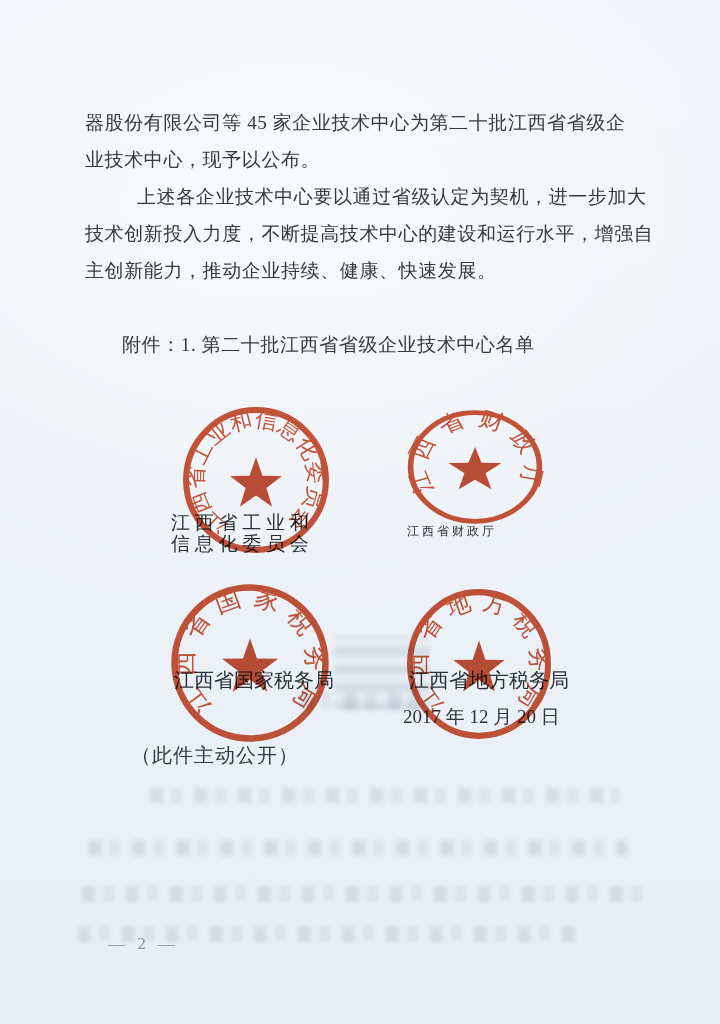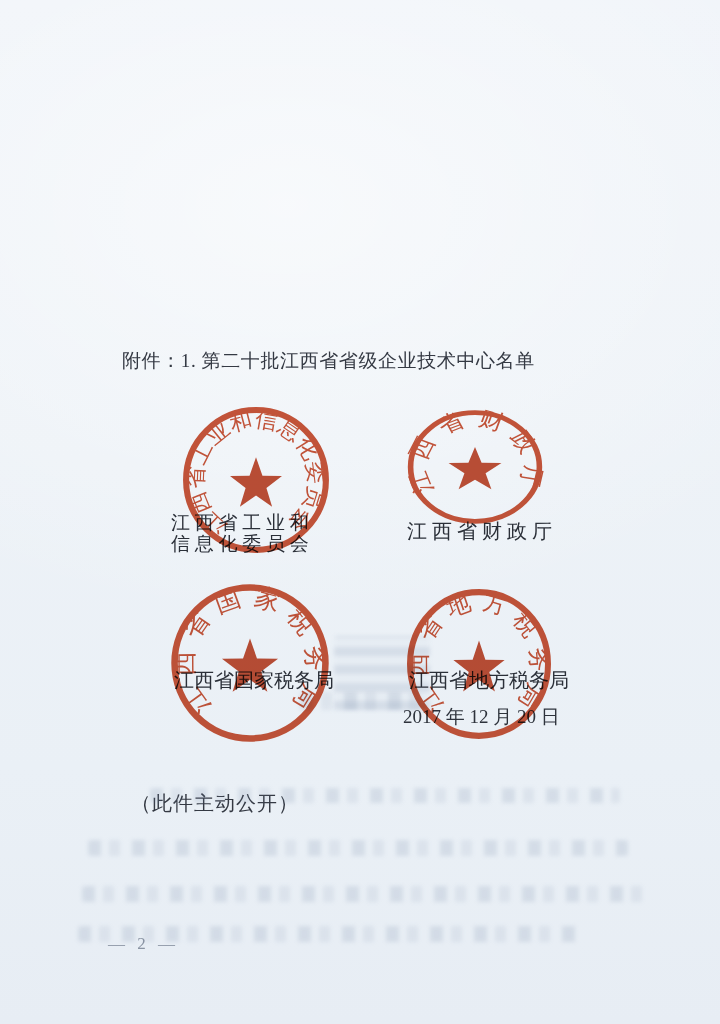--- a/index.html
+++ b/index.html
@@ -15,21 +15,21 @@
       linear-gradient(180deg,#f0f4f9 0%,#edf2f7 45%,#eaf0f6 75%,#e7edf4 100%);
   }
   
   .bodytext{
     position:absolute;left:85px;top:104px;width:556px;
     color:#343943;font-size:19px;letter-spacing:.6px;
   }
   .bodytext .tline{height:37px;line-height:37px;white-space:nowrap;}
   .tline.indent{padding-left:52px;}
   .attach{
-    position:absolute;left:122px;top:342px;width:520px;
+    position:absolute;left:122px;top:326px;width:520px;
     color:#343943;font-size:19px;letter-spacing:.6px;
   }
   .attach .tline{height:37px;line-height:37px;white-space:nowrap;}
   .attach .tline.hang{padding-left:47px;}
   
   .ghost{
     position:absolute;z-index:1;filter:blur(2.2px);opacity:.55;border-radius:3px;
     background:repeating-linear-gradient(90deg,
       rgba(108,128,160,.30) 0 13px, rgba(108,128,160,0) 13px 21px,
       rgba(120,138,168,.22) 21px 32px, rgba(120,138,168,0) 32px 44px);
@@ -40,35 +40,42 @@
   }
   
   .seal{position:absolute;z-index:3;mix-blend-mode:multiply;opacity:.93;}
   .seal svg{display:block;}
   
   .cap{
     position:absolute;z-index:2;color:#2a2f38;white-space:nowrap;
     font-size:19px;line-height:20px;
   }
   .date-line{position:absolute;z-index:2;color:#2e333c;font-size:19px;white-space:nowrap;}
-  .note{position:absolute;color:#343943;font-size:20px;letter-spacing:1px;white-space:nowrap;margin-top:48px;}
+  .note{position:absolute;color:#343943;font-size:20px;letter-spacing:1px;white-space:nowrap;}
   .pagenum{position:absolute;color:#8a94a3;font-size:17px;letter-spacing:4px;white-space:nowrap;}
 </style>
 </head>
 <body>
 
 <div class="page">
 
   <div class="ghost blob" style="left:334px;top:636px;width:96px;height:74px"></div>
   <div class="ghost" style="left:300px;top:692px;width:130px;height:18px"></div>
   <div class="ghost" style="left:150px;top:788px;width:470px;height:15px"></div>
   <div class="ghost" style="left:88px;top:840px;width:540px;height:16px"></div>
   <div class="ghost" style="left:82px;top:886px;width:572px;height:16px"></div>
   <div class="ghost" style="left:78px;top:926px;width:500px;height:16px"></div>
 
+  <div class="bodytext">
+    <div class="tline">器股份有限公司等 45 家企业技术中心为第二十批江西省省级企</div>
+    <div class="tline">业技术中心，现予以公布。</div>
+    <div class="tline indent">上述各企业技术中心要以通过省级认定为契机，进一步加大</div>
+    <div class="tline">技术创新投入力度，不断提高技术中心的建设和运行水平，增强自</div>
+    <div class="tline">主创新能力，推动企业持续、健康、快速发展。</div>
+  </div>
 
   <div class="attach">
     <div class="tline">附件：1. 第二十批江西省省级企业技术中心名单</div>
   </div>
 
   <div class="seal" style="left:180px;top:404px;width:152px;height:152px">
     <svg width="152" height="152" viewBox="0 0 200 200" preserveAspectRatio="none">
       <circle cx="100" cy="100" r="92" fill="none" stroke-width="8" stroke="#c8492b"></circle>
       <path id="arc1" d="M 65 160.6 A 70 70 0 1 1 135 160.6" fill="none"></path>
       <text font-size="29" font-family="'Liberation Serif','DejaVu Serif',serif" fill="#c8492b">
@@ -83,21 +90,21 @@
   <div class="seal" style="left:405px;top:408px;width:140px;height:118px">
     <svg width="140" height="118" viewBox="0 0 200 200" preserveAspectRatio="none">
       <circle cx="100" cy="100" r="92" fill="none" stroke-width="8" stroke="#c8492b"></circle>
       <path id="arc2" d="M 42.7 140.2 A 70 70 0 1 1 157.3 140.2" fill="none"></path>
       <text font-size="36" font-family="'Liberation Serif','DejaVu Serif',serif" fill="#c8492b">
         <textPath href="#arc2" startOffset="2" textLength="292" lengthAdjust="spacing">江西省财政厅</textPath>
       </text>
       <polygon points="100,66 109.4,92.9 137.8,93.4 115.1,110.5 123.4,137.8 100,121.5 76.6,137.8 84.9,110.5 62.2,93.4 90.6,92.9" fill="#bf4226"></polygon>
     </svg>
   </div>
-  <div class="cap" style="left:407px;top:521px;font-size:20px">江 西 省 财 政 厅</div>
+  <div class="cap" style="left:407px;top:521px;font-size:12px">江 西 省 财 政 厅</div>
 
   <div class="seal" style="left:168px;top:581px;width:164px;height:164px">
     <svg width="164" height="164" viewBox="0 0 200 200" preserveAspectRatio="none">
       <circle cx="100" cy="100" r="92" fill="none" stroke-width="8" stroke="#c8492b"></circle>
       <path id="arc3" d="M 55 153.6 A 70 70 0 1 1 145 153.6" fill="none"></path>
       <text font-size="31" font-family="'Liberation Serif','DejaVu Serif',serif" fill="#c8492b">
         <textPath href="#arc3" startOffset="2" textLength="332" lengthAdjust="spacing">江西省国家税务局</textPath>
       </text>
       <polygon points="100,70 108.5,94.4 134.2,94.9 113.7,110.4 121.2,135.1 100,120.4 78.8,135.1 86.3,110.4 65.8,94.9 91.5,94.4" fill="#bf4226"></polygon>
     </svg>

